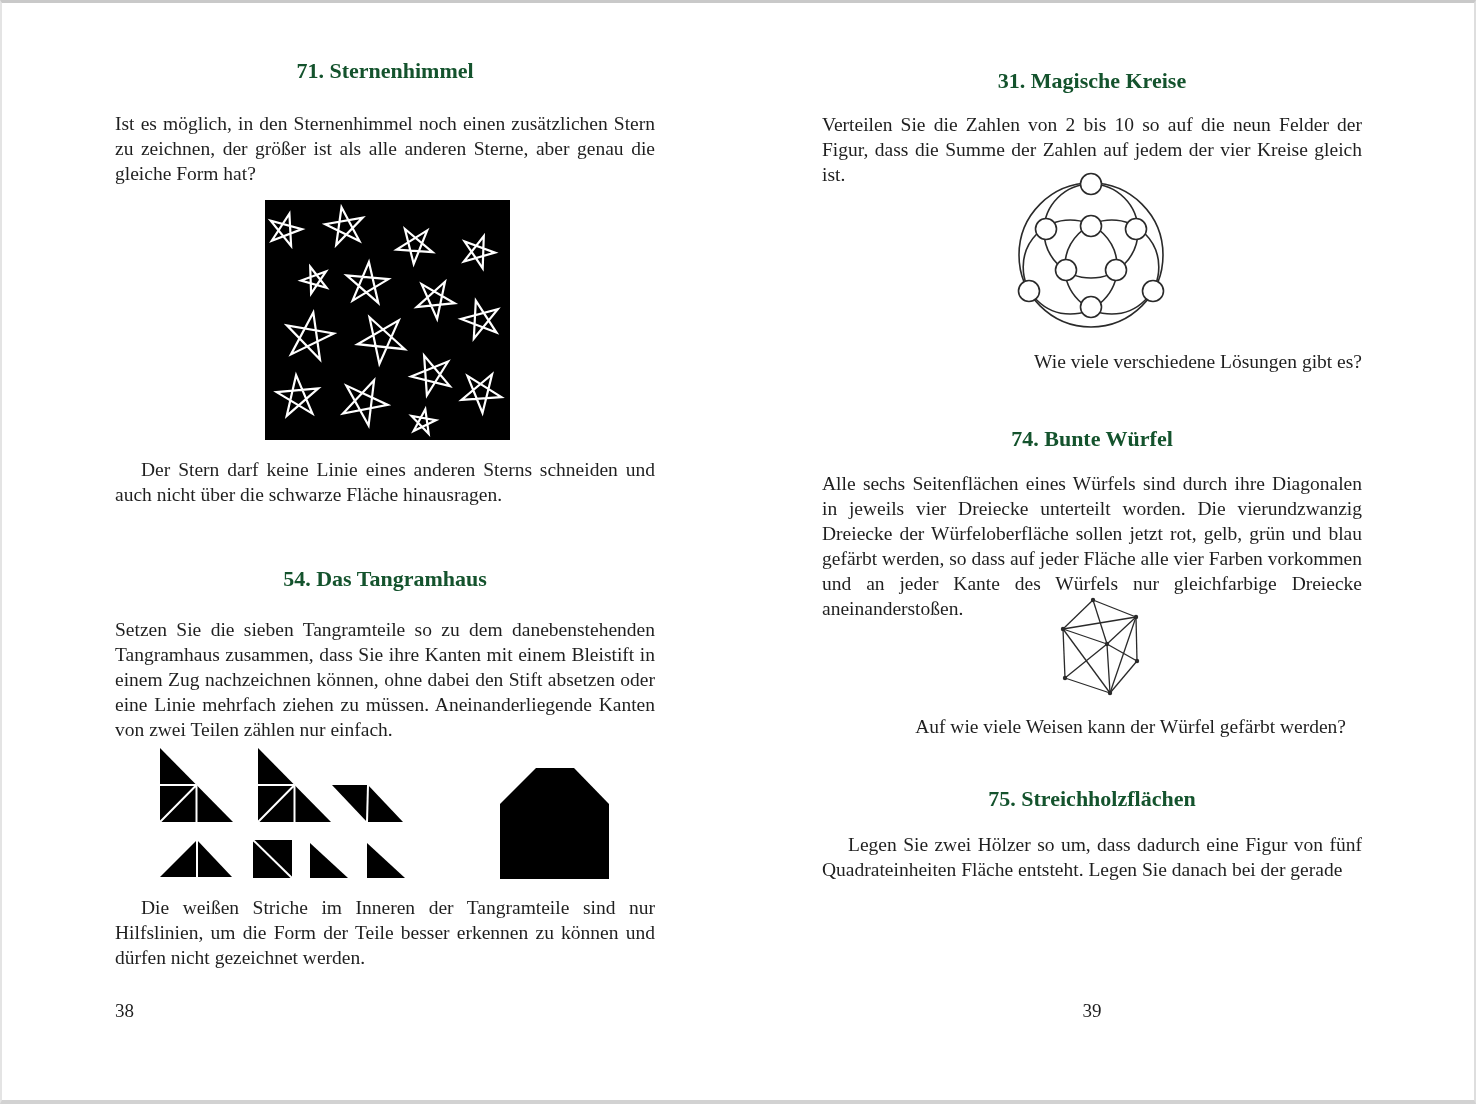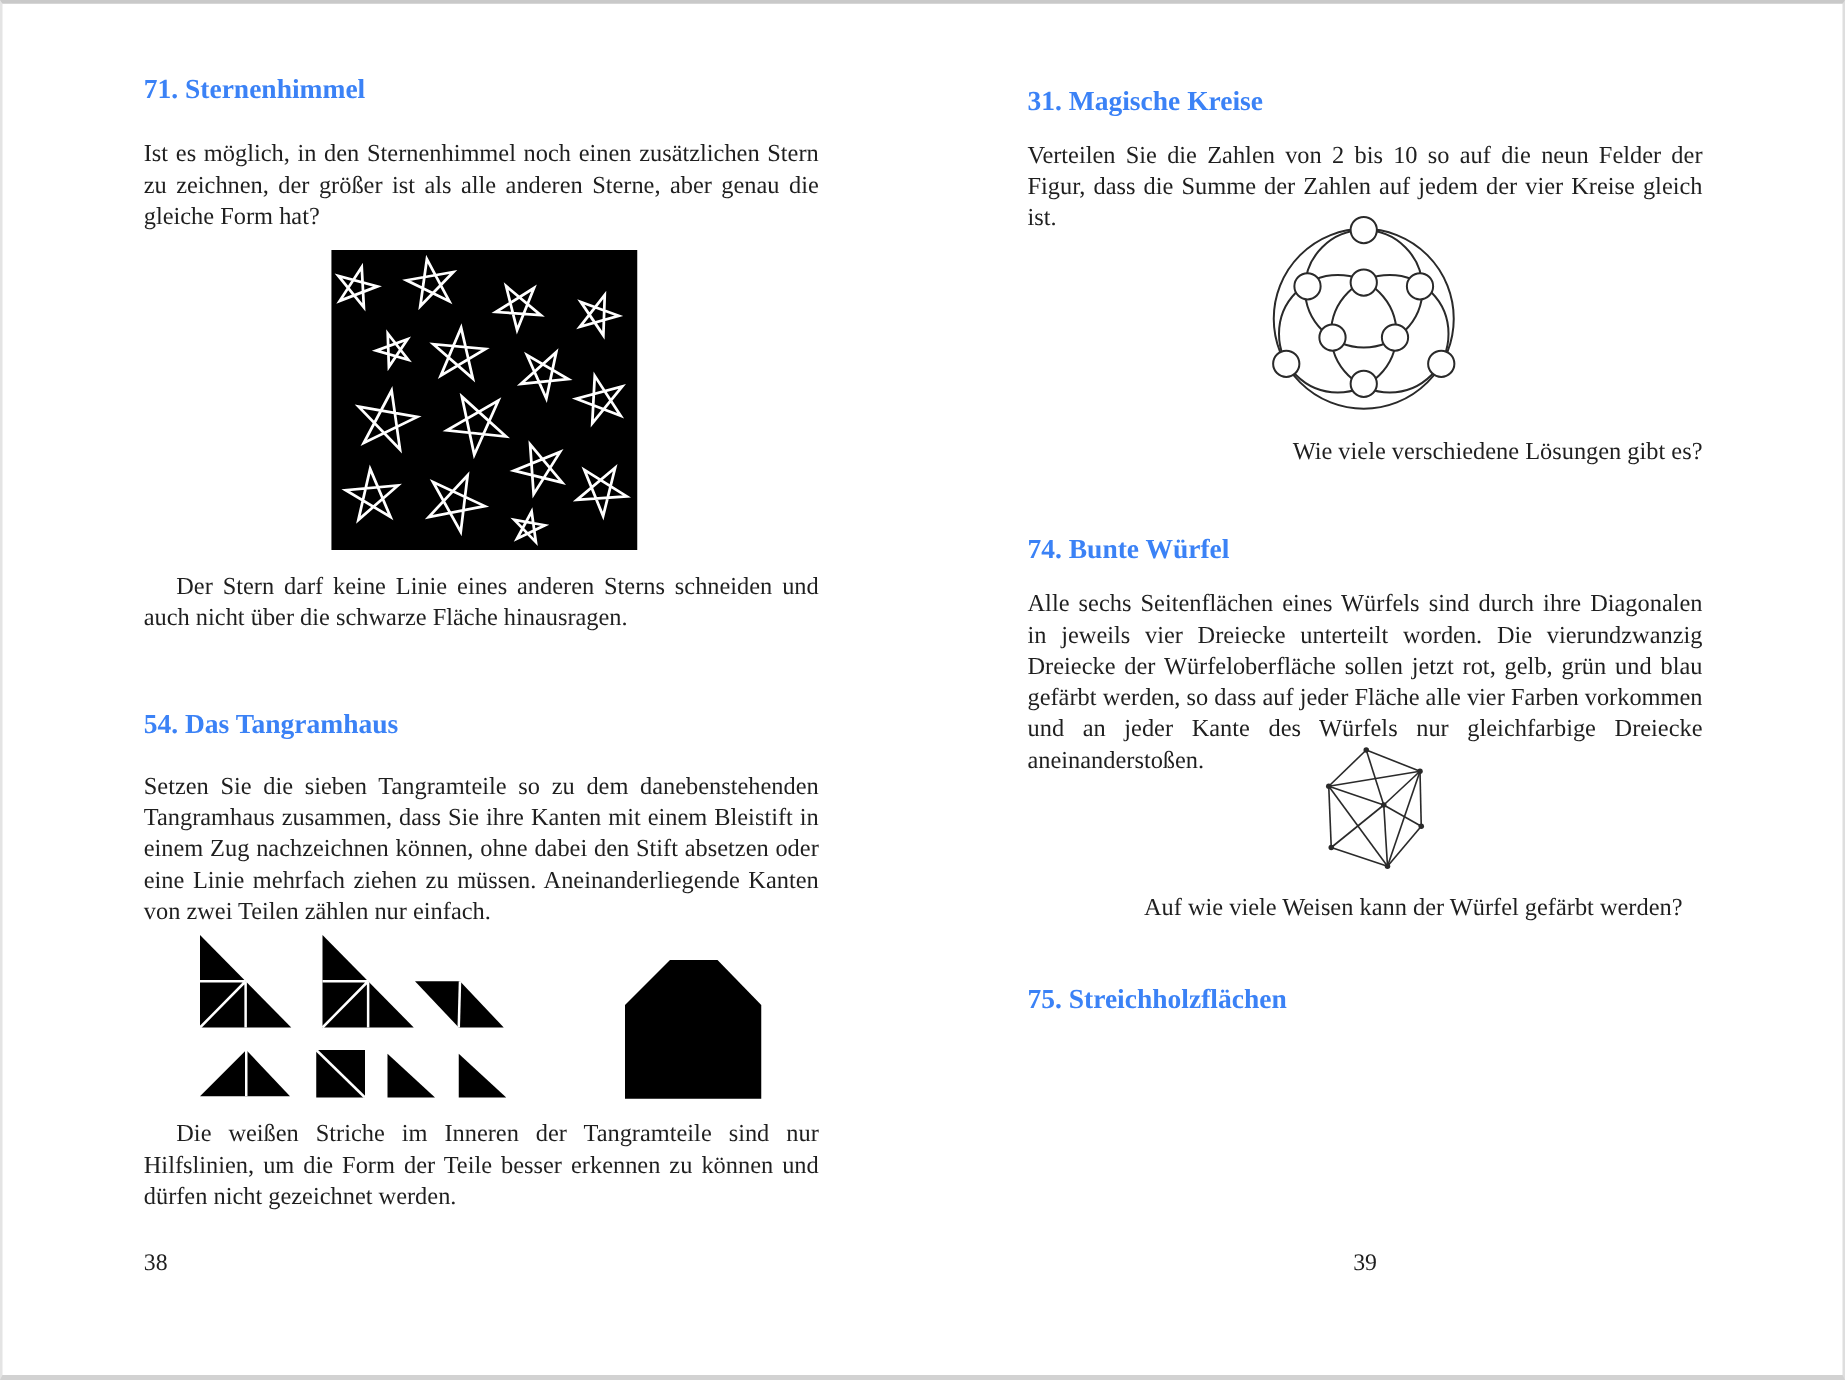--- a/index.html
+++ b/index.html
@@ -8,22 +8,22 @@
     background:#ffffff;color:#1f1f1f;
     font-family:"Liberation Serif",serif;
   }
   .frame{
     position:absolute;inset:0;pointer-events:none;
     border-top:3px solid #c9c9c9;border-bottom:4px solid #d2d2d2;
     border-left:2px solid #e4e4e4;border-right:2px solid #dedede;
   }
   .abs{position:absolute}
   .heading{
-    width:540px;margin:0;text-align:left;
-    font-size:22px;line-height:27px;font-weight:bold;color:#3b82f6;
+    width:540px;margin:0;text-align:center;
+    font-size:22px;line-height:27px;font-weight:bold;color:#14532d;
   }
   .body-par{
     width:540px;margin:0;text-align:justify;
     font-size:19.5px;line-height:25px;
   }
   .single{text-align:right}
   .indent{text-indent:26px}
   .pagenum{font-size:19px;line-height:22px}
   .pn-right{width:540px;text-align:center}
   svg{display:block}
@@ -154,16 +154,17 @@
       <circle cx="15" cy="86" r="2.2" fill="#2a2a2a"></circle>
       <circle cx="13" cy="37" r="2.2" fill="#2a2a2a"></circle>
       <circle cx="57" cy="52" r="2.2" fill="#2a2a2a"></circle>
     </svg>
 
   <p class="abs body-par single indent" style="left:806px;top:714px">Auf wie viele Weisen kann der Würfel gefärbt werden?</p>
 
   <h2 class="abs heading" style="left:822px;top:785px">75. Streichholzflächen</h2>
 
   <div class="abs" style="left:822px;top:832px">
+    <p class="body-par indent">Legen Sie zwei Hölzer so um, dass dadurch eine Figur von fünf Quadrateinheiten Fläche entsteht. Legen Sie danach bei der gerade</p>
   </div>
 
   <div class="abs pagenum pn-right" style="left:822px;top:1000px">39</div>
 </div>
 
 </body></html>

